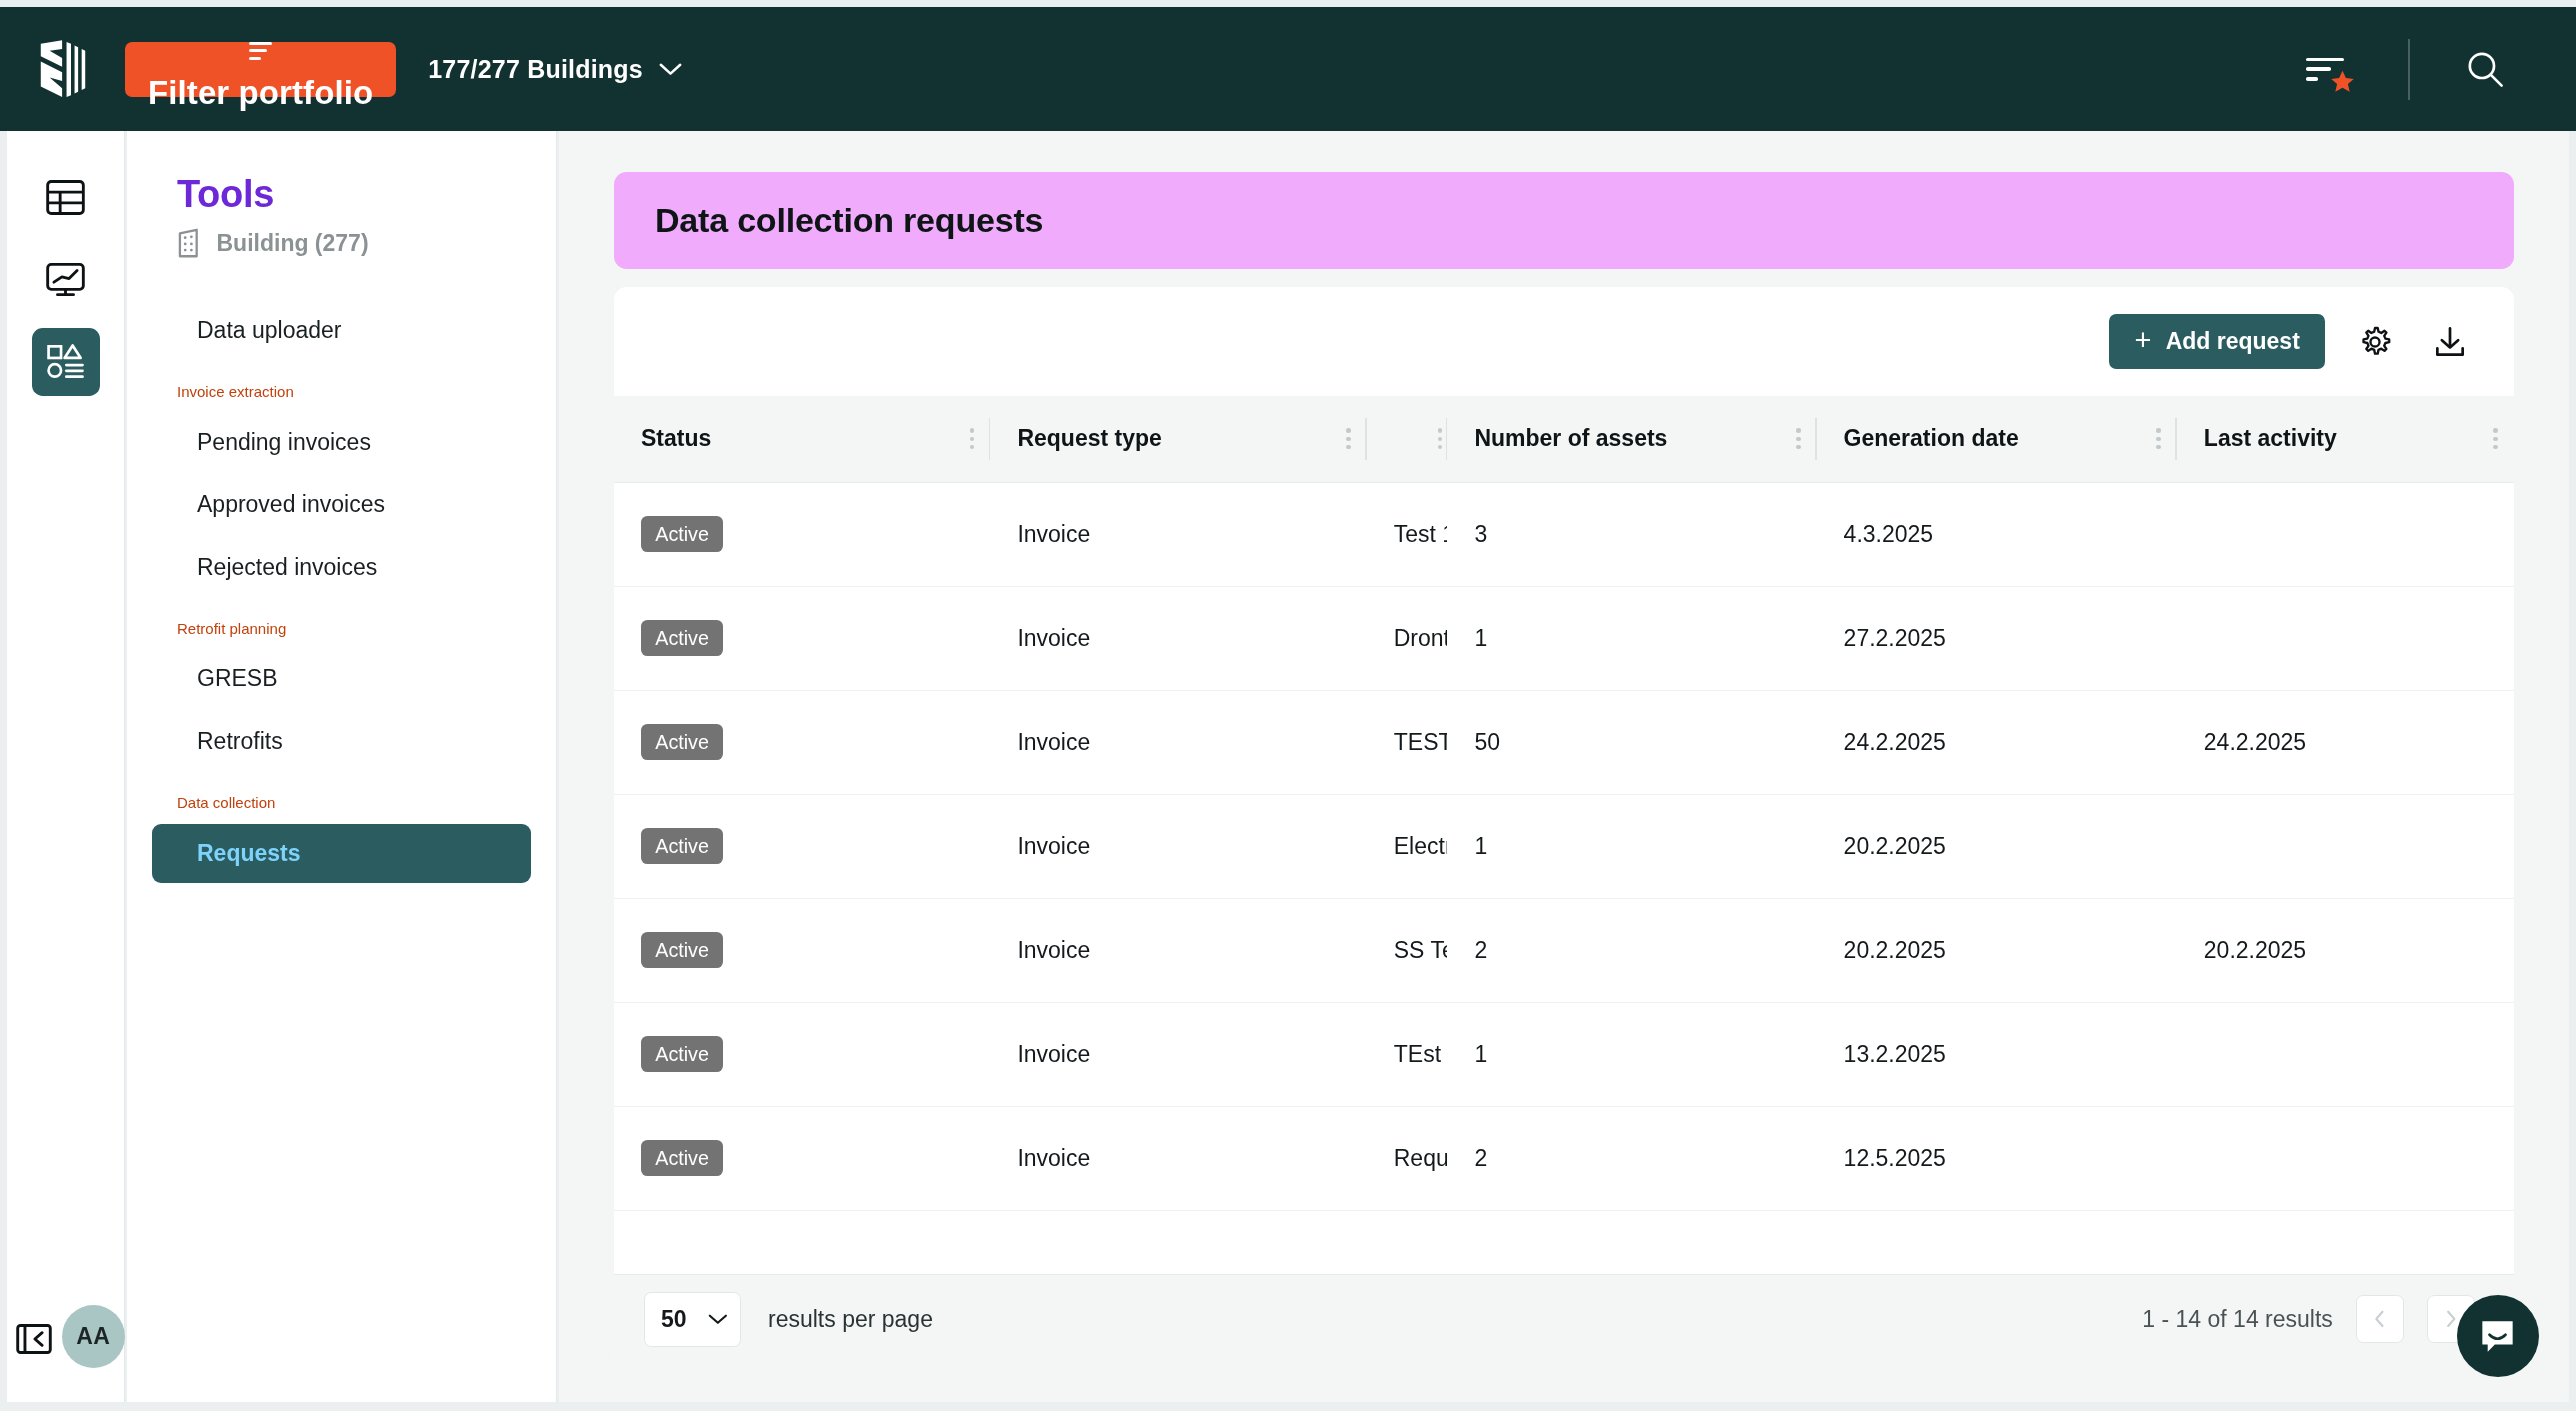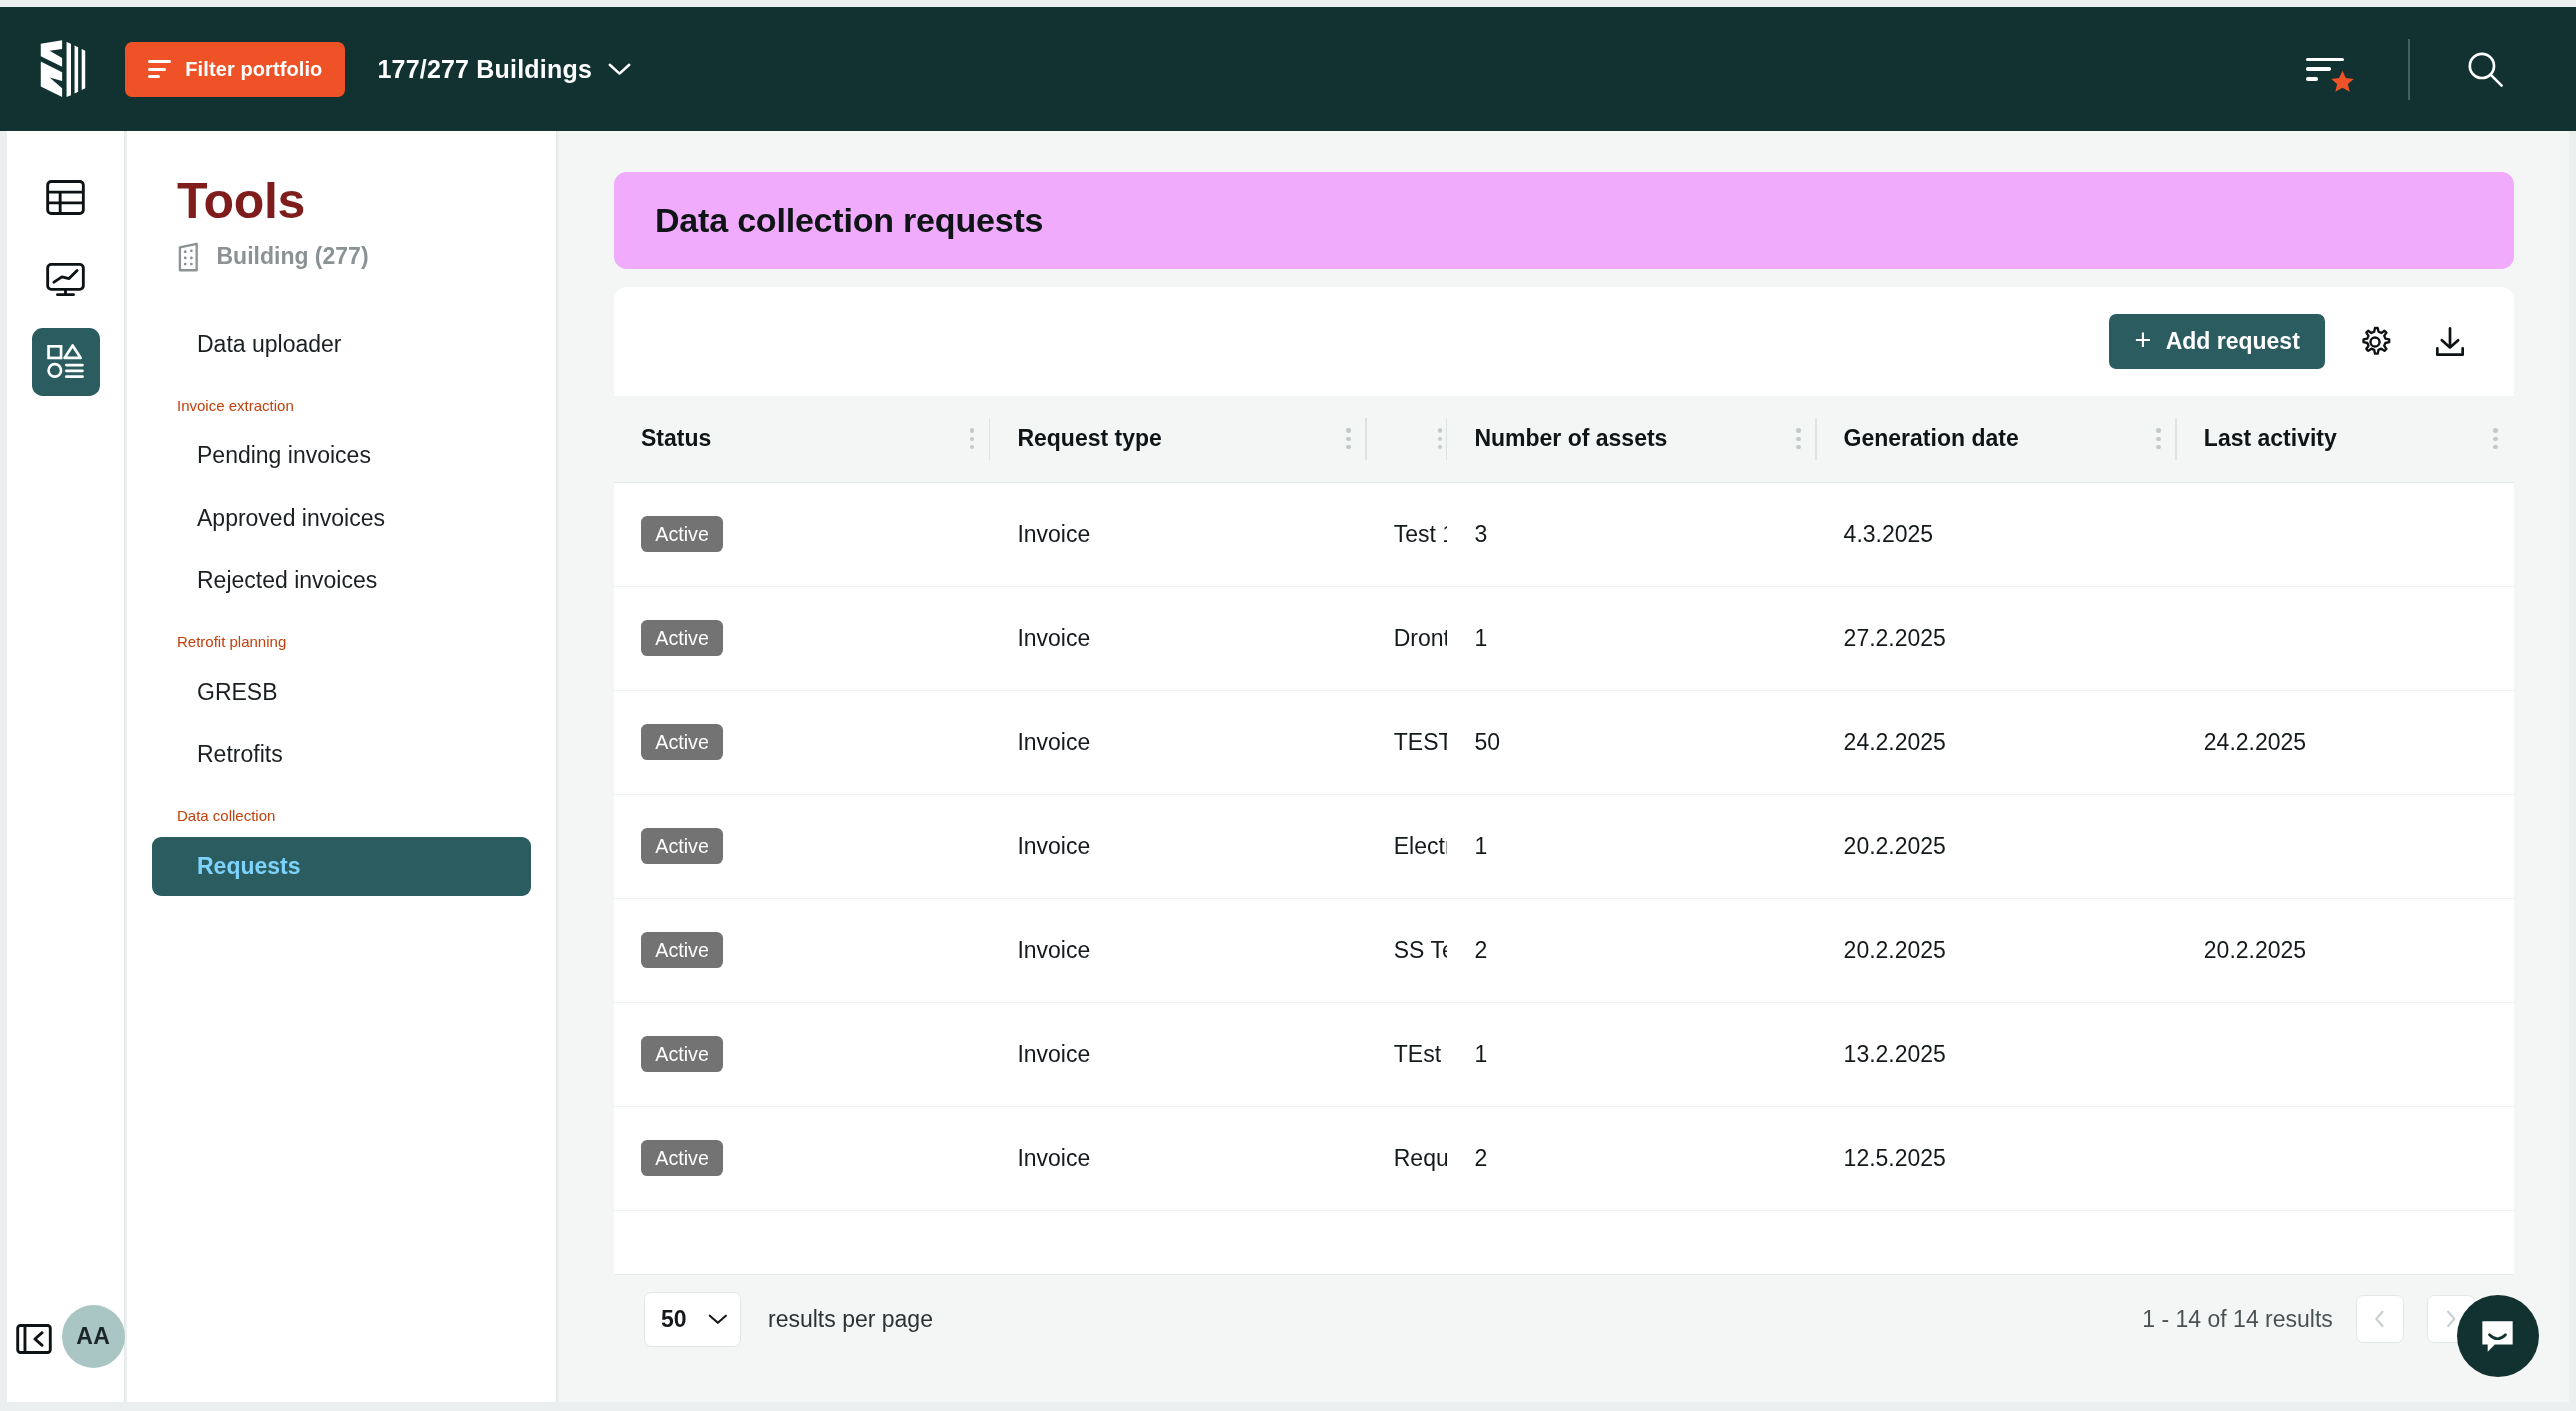--- a/index.html
+++ b/index.html
@@ -21,22 +21,23 @@
   .logo-wrap {
     width: 125px; display: flex; align-items: center; justify-content: center;
     flex: 0 0 125px;
   }
   .logo-svg { display: block; }
   .filter-portfolio-btn {
     background: #ef5226; color: #fff; border: none;
     border-radius: 7.2px; height: 55px; padding: 0 23px;
     display: flex; align-items: center; gap: 14.3px;
     font-family: "Liberation Sans", sans-serif;
-    font-size: 20px; font-weight: 700; cursor: pointer;
+    font-size: 33px; font-weight: 700; cursor: pointer;
     letter-spacing: 0.1px;
+    flex-direction: column;
   }
   .filter-lines { display: flex; flex-direction: column; gap: 4.5px; align-items: flex-start; }
   .filter-lines i { display: block; height: 3.1px; background: #fff; border-radius: 1.8px; }
   .filter-lines i:nth-child(1) { width: 23px; }
   .filter-lines i:nth-child(2) { width: 18px; }
   .filter-lines i:nth-child(3) { width: 11.6px; }
 
   .building-count {
     margin-left: 32px; color: #fff;
     font-size: 25px; font-weight: 700;
@@ -89,21 +90,21 @@
     letter-spacing: 0.4px;
   }
 
   
   .tools {
     position: absolute; left: 127px; top: 131px; width: 430px; bottom: 9px;
     background: #fff; border-right: 1.8px solid #e3e8e8;
     padding: 43px 25px 0 25px;
   }
   .tools-title {
-    font-size: 50px; font-weight: 700; color: #7f1d1d; padding-left: 25px;
+    font-size: 38px; font-weight: 700; color: #6d28d9; padding-left: 25px;
     letter-spacing: -0.3px; line-height: 1.1;
   }
   .tools-sub {
     display: flex; align-items: center; gap: 12.5px; padding-left: 25px;
     margin-top: 12.5px; color: #8b9294; font-size: 23px; font-weight: 700;
   }
   .nav-list { margin-top: 43px; }
   .nav-group-label {
     color: #c2410c; font-size: 15px; padding: 0 0 0 25px; margin: 23px 0 12.5px 0;
     font-weight: 400;

